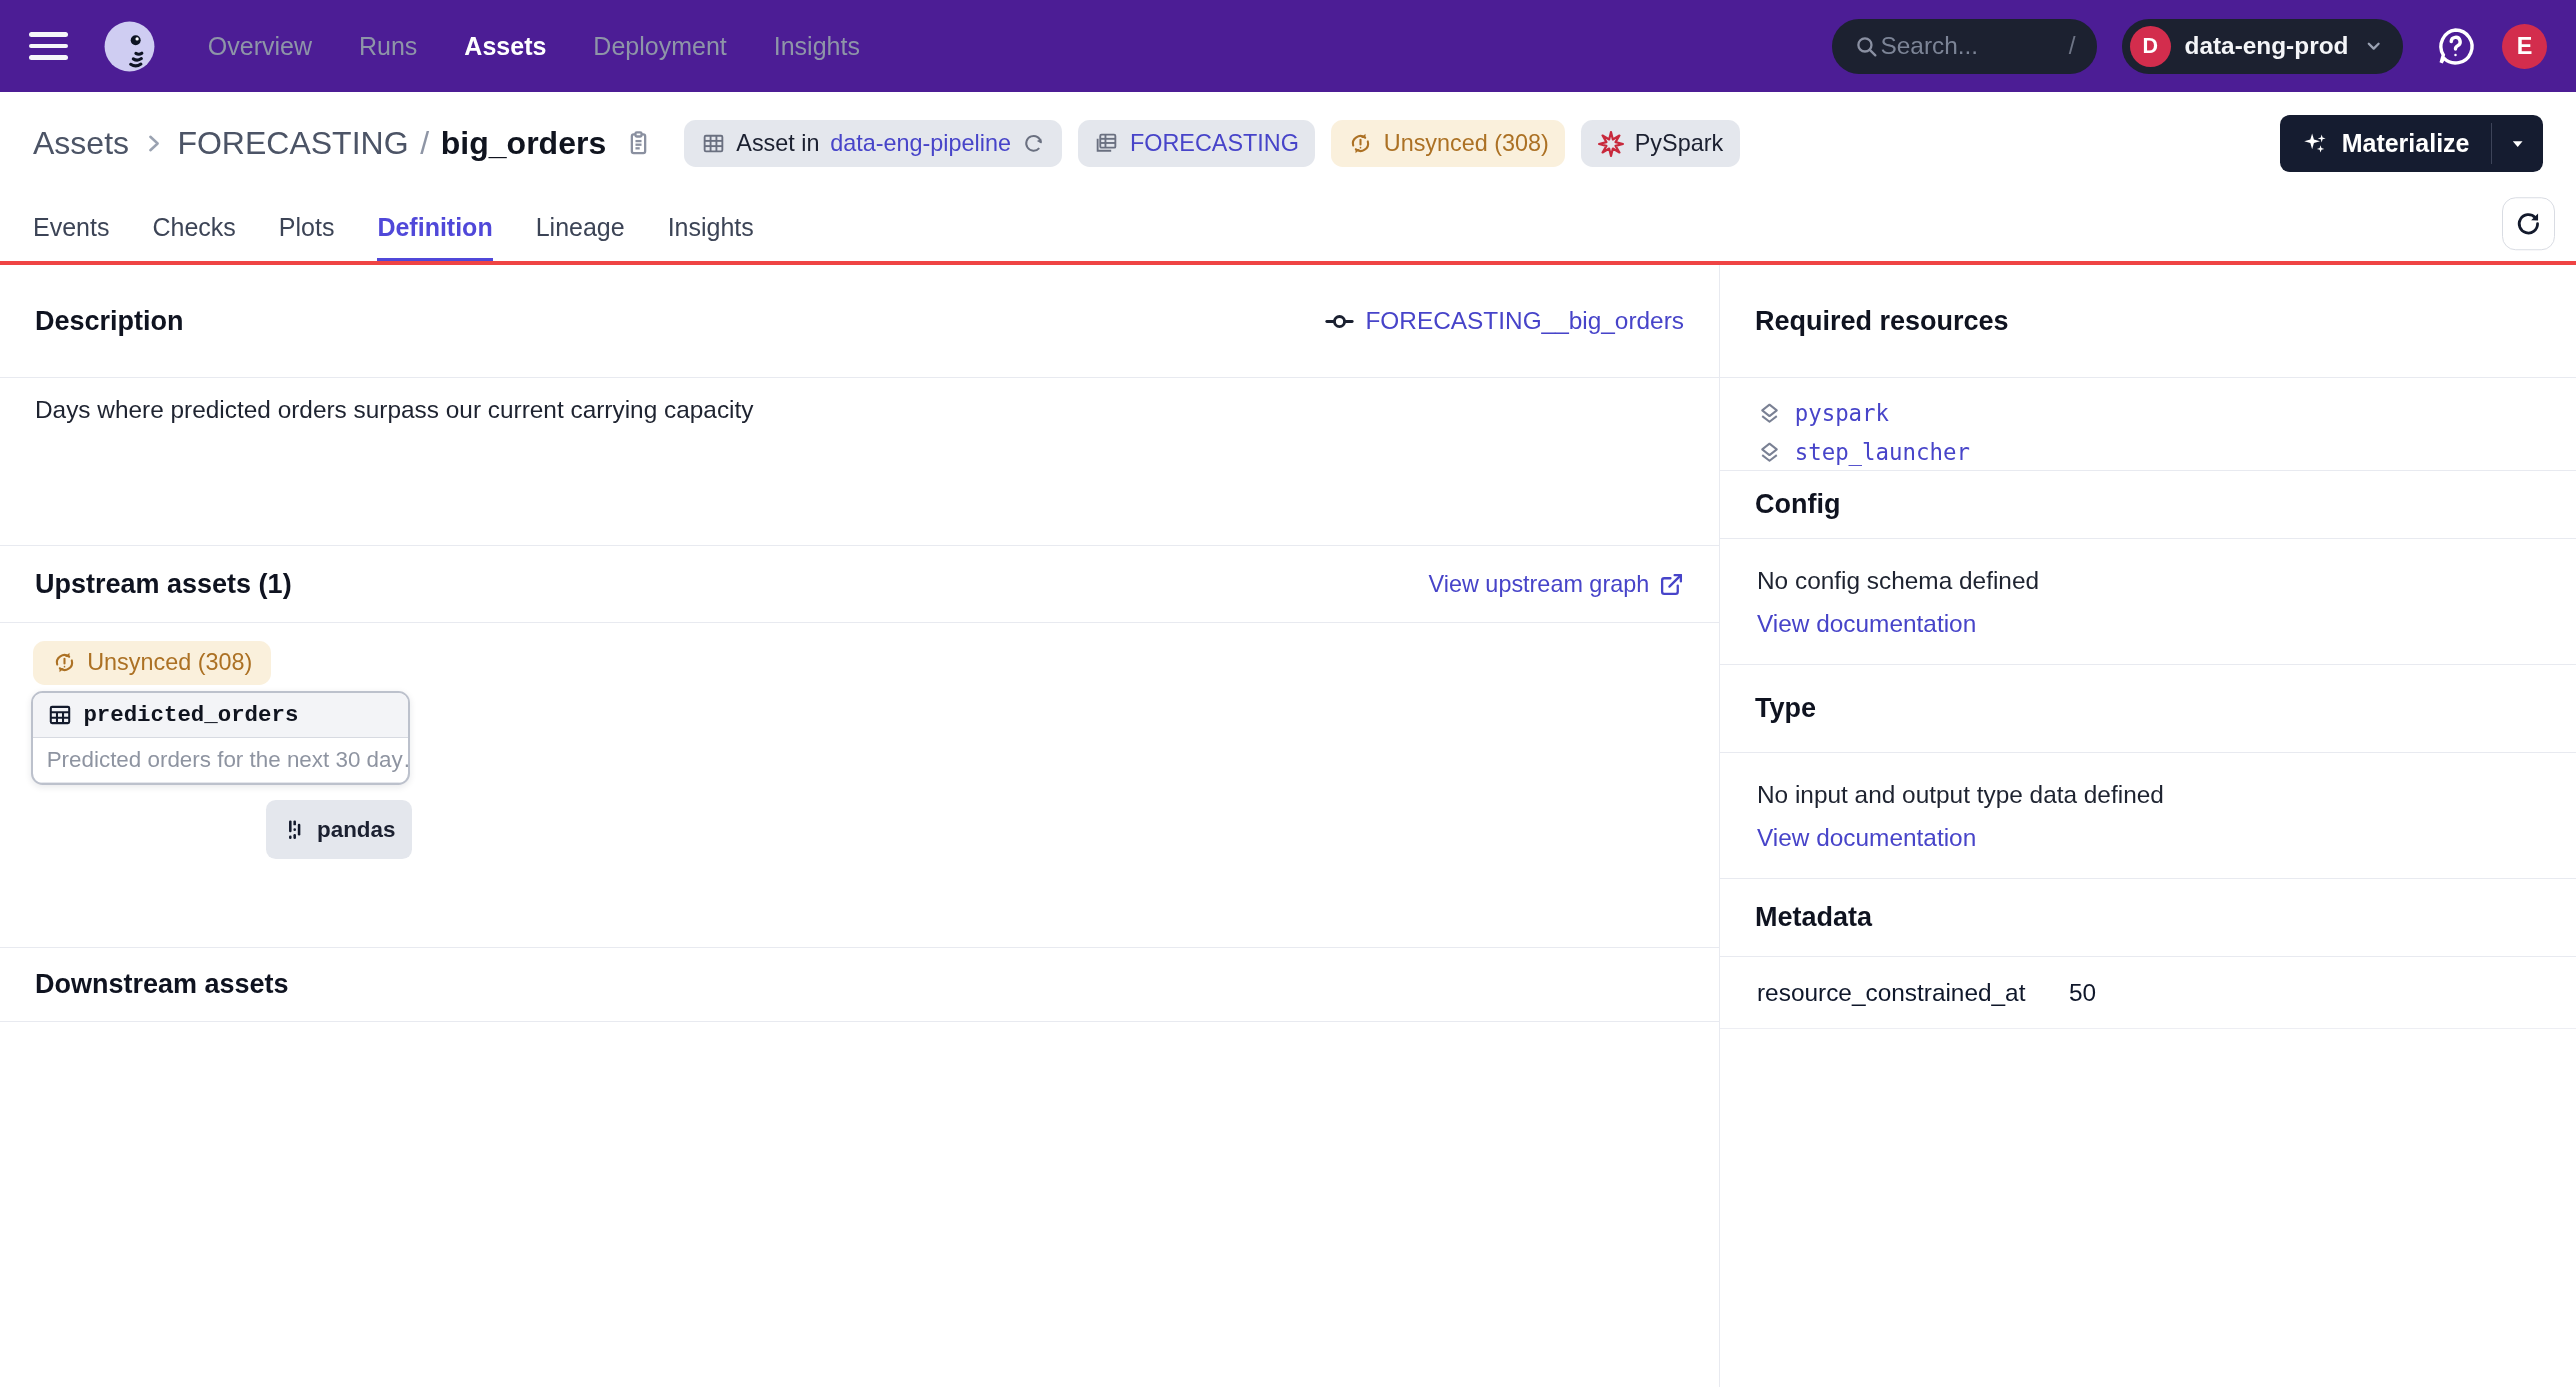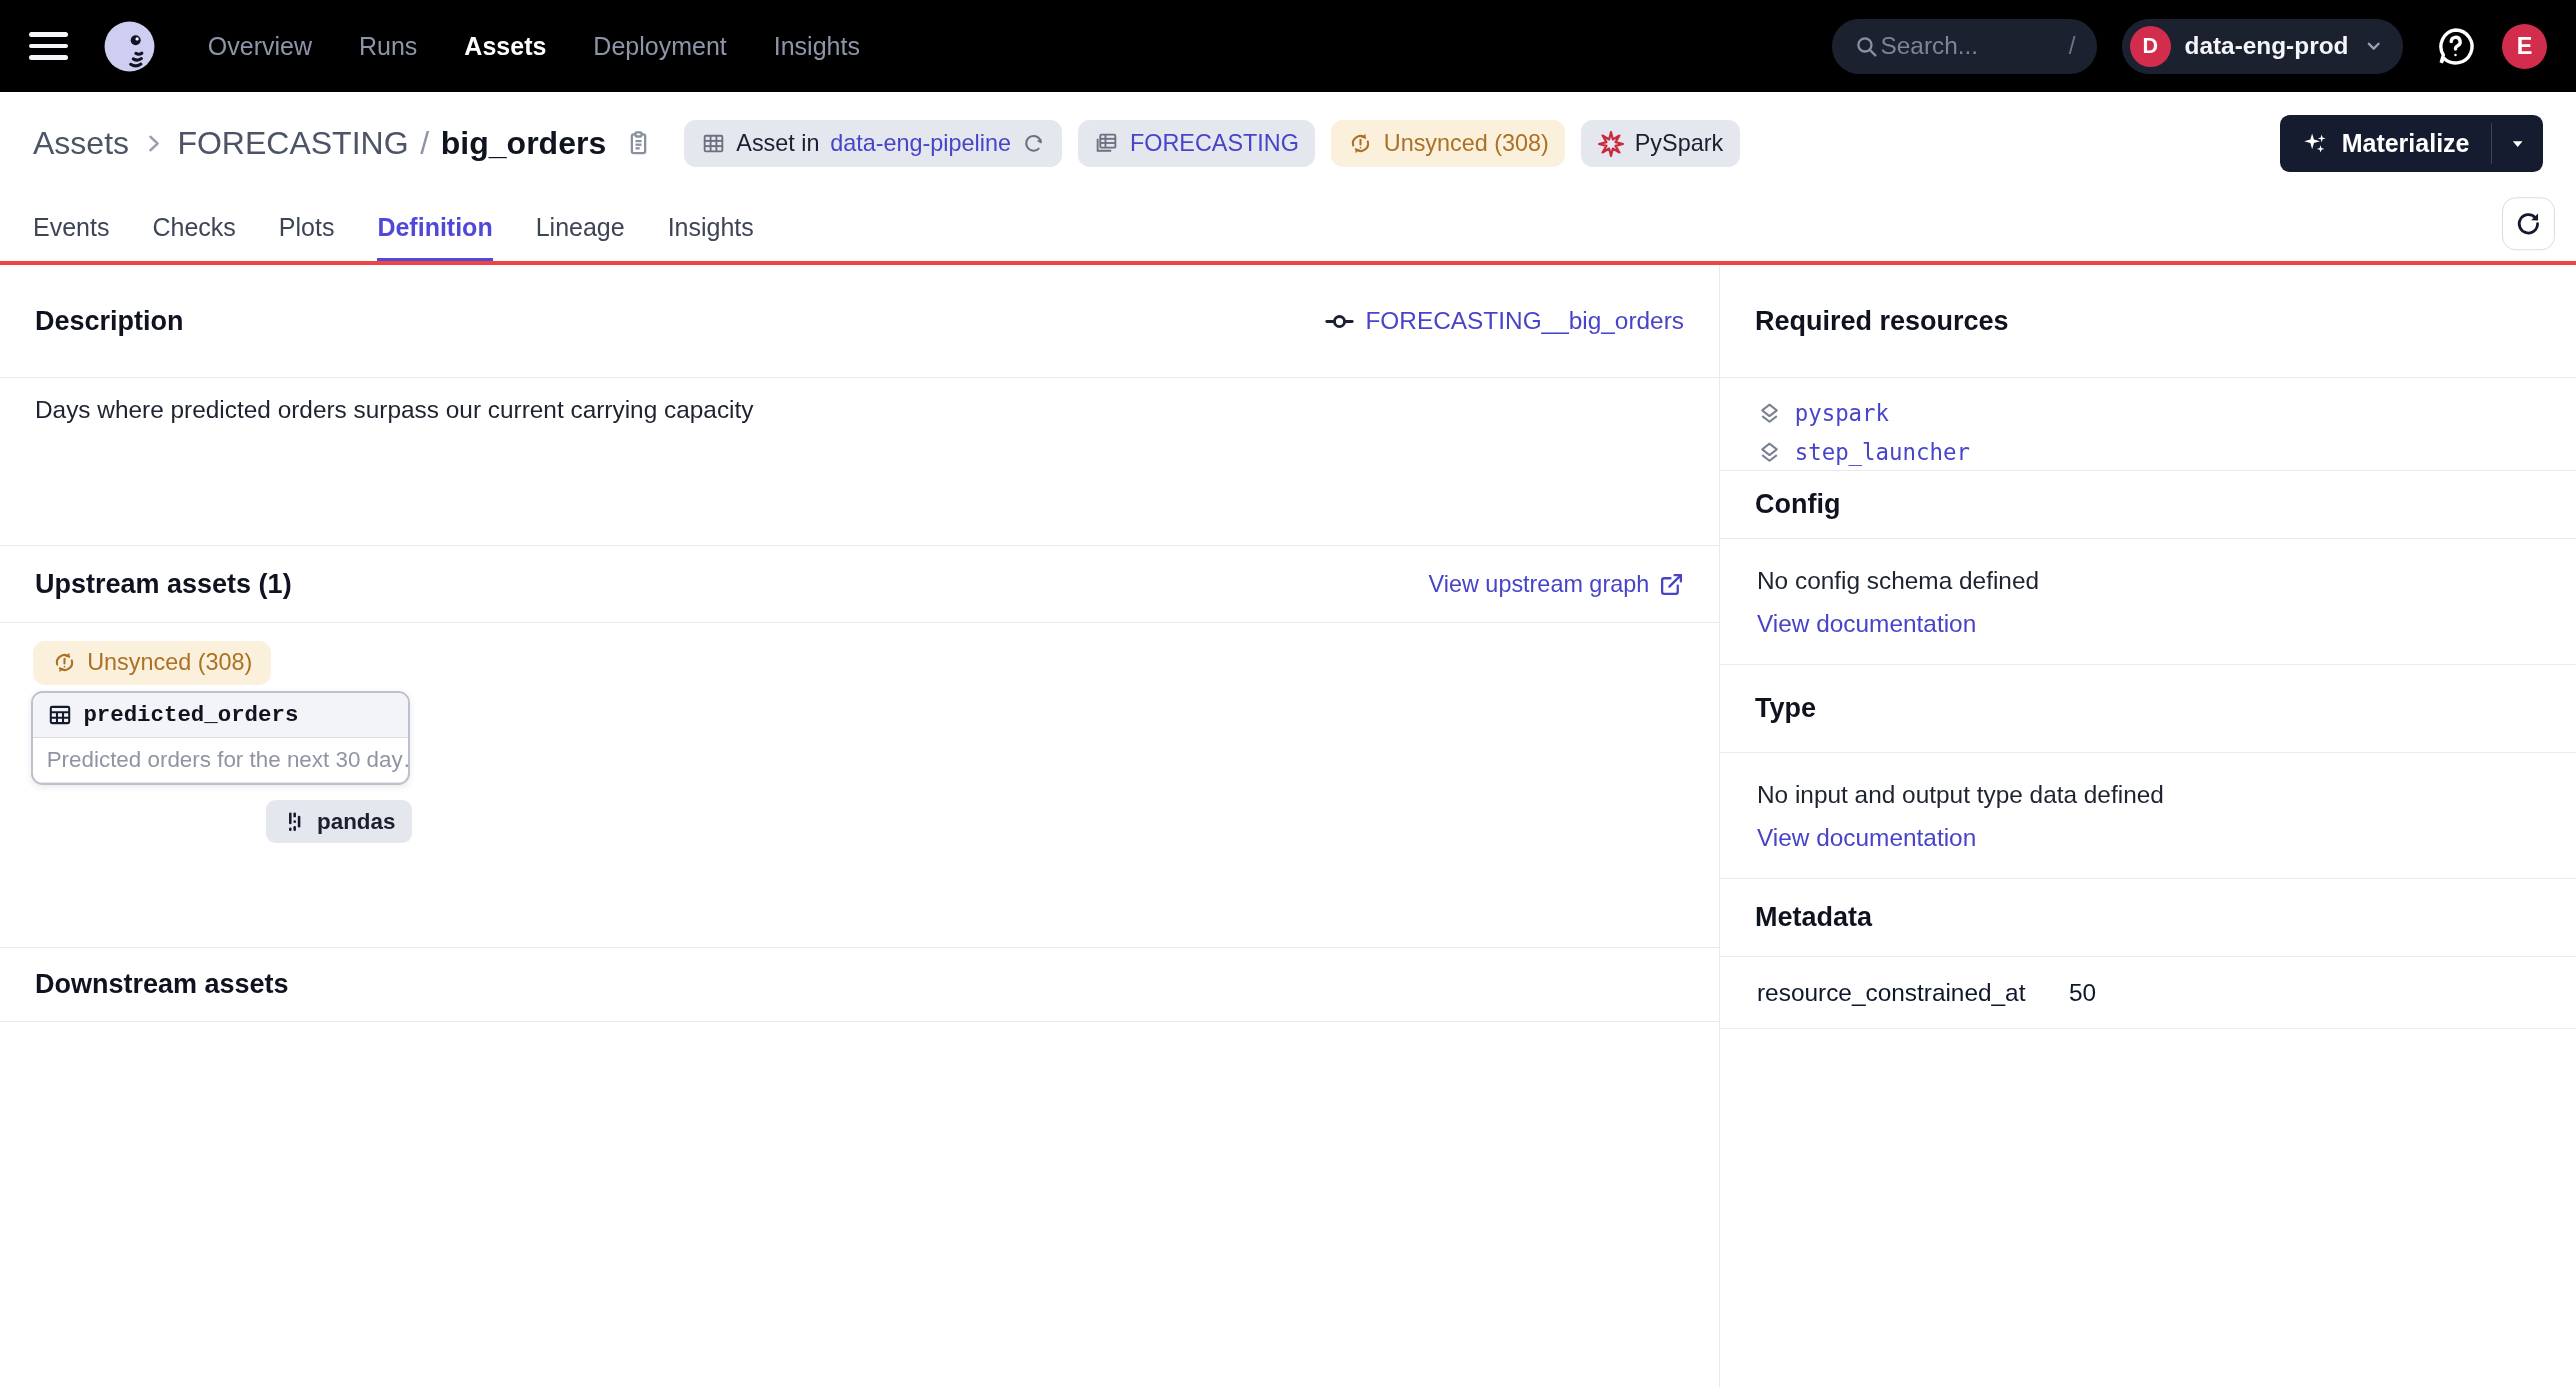--- a/index.html
+++ b/index.html
@@ -6,21 +6,21 @@
   html,body { width:2576px; height:1388px; }
   body {
     font-family:"Liberation Sans", sans-serif;
     background:#ffffff; color:#1E2330; overflow:hidden;
     font-size:23.4px;
   }
   svg { display:block; }
 
   
   .topnav {
-    height:92px; background:#000000;
+    height:92px; background:#4c1d95;
     display:flex; align-items:center; padding:0 29px; gap:25px;
   }
   .hamburger { width:39px; display:flex; flex-direction:column; gap:6.8px; cursor:pointer; }
   .hamburger span { height:4.9px; background:#F5F6FA; border-radius:2.9px; }
   .logo-wrap { width:57px; height:57px; margin-left:7.8px; }
   .nav-links { display:flex; gap:47px; margin-left:25px; }
   .nav-link { font-size:25px; color:#8E95A8; cursor:pointer; }
   .nav-link.active { color:#FFFFFF; font-weight:700; }
   .topnav .spacer { flex:1; }
   .search-box {
@@ -125,21 +125,21 @@
     background:#F3F4F7; padding:8.8px 13.7px; display:flex; align-items:center; gap:10.7px;
     border-bottom:1px solid #D7DAE1;
   }
   .card-head .name { font-family:Liberation Mono, monospace; font-weight:700; font-size:22.4px; color:#10141F; }
   .card-desc { padding:8.8px 13.7px; font-size:22.4px; color:#8E94A1; border-bottom:1px solid #E4E6EC; white-space:nowrap; overflow:hidden; }
   .card-foot { background:#E3F6EB; padding:8.8px 13.7px; display:flex; justify-content:space-between; align-items:center; }
   .card-foot .status { color:#17855A; font-size:22.4px; }
   .card-foot .time { color:#4744C9; font-size:22.4px; cursor:pointer; }
   .tag-row { width:381px; display:flex; justify-content:flex-end; margin-top:15.6px; }
   .tag {
-    display:inline-flex; align-items:center; gap:10.7px; height:43px; padding:0 16.6px;
+    display:inline-flex; align-items:center; gap:10.7px; height:59px; padding:0 16.6px;
     border-radius:9.8px; background:#E4E7ED; color:#1B2030; font-size:22.4px; font-weight:700;
   }
 
   
   .res-body { padding:15.6px 37px 0; border-bottom:1px solid #E8EAF0; height:93px; }
   .res-item { display:flex; align-items:center; gap:12.7px; height:39px; cursor:pointer; }
   .res-item span { font-family:"DejaVu Sans Mono", monospace; font-size:22.4px; color:#4744C9; }
   .h-cfg { height:68px; }
   .cfg-body { padding:19.5px 37px; border-bottom:1px solid #E8EAF0; }
   .cfg-body .msg { font-size:24.4px; color:#1E2330; line-height:43px; }

